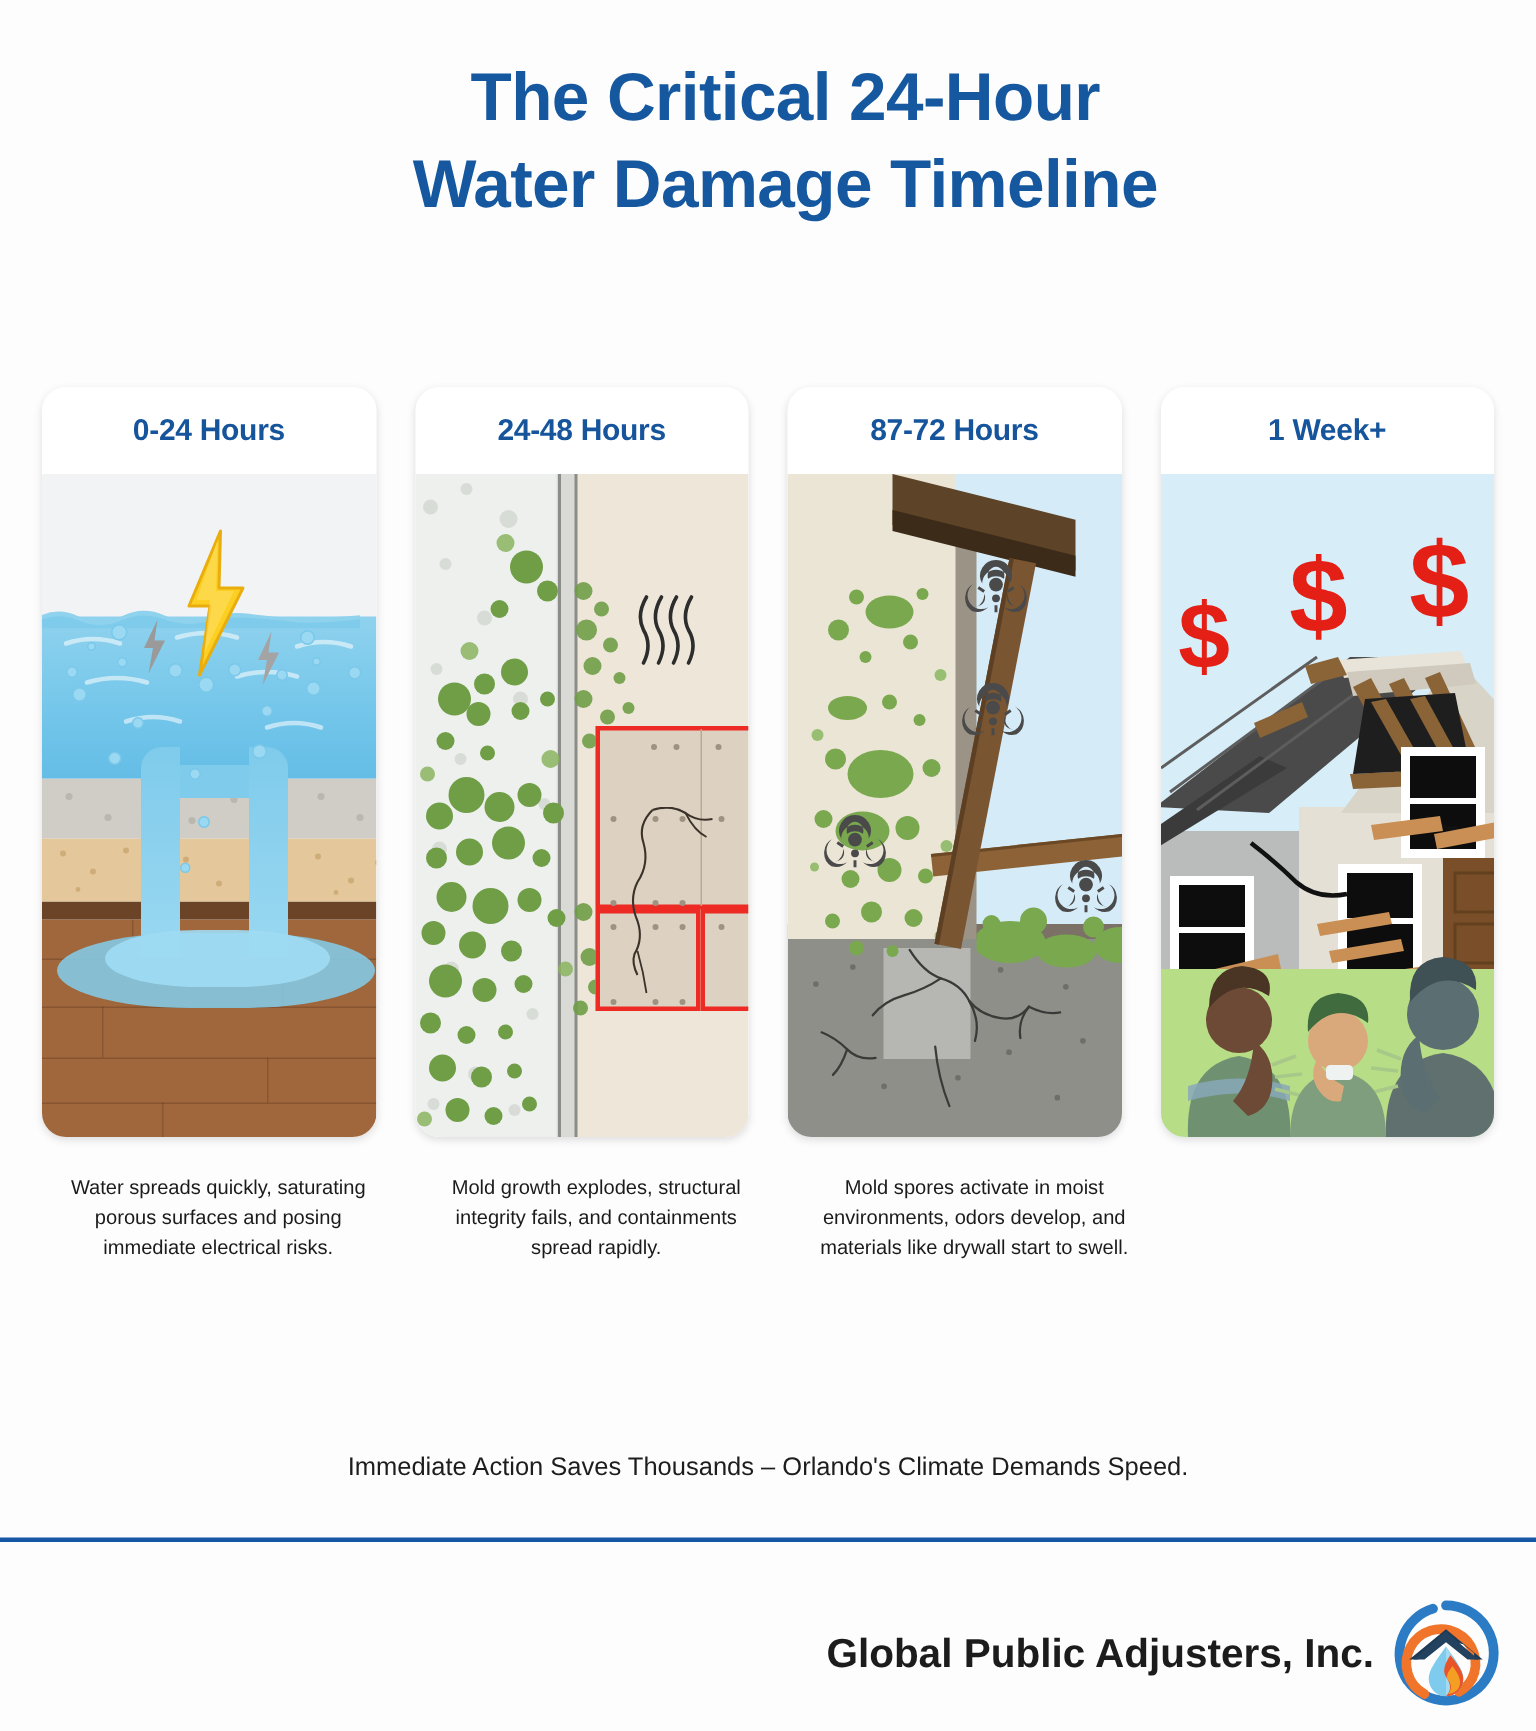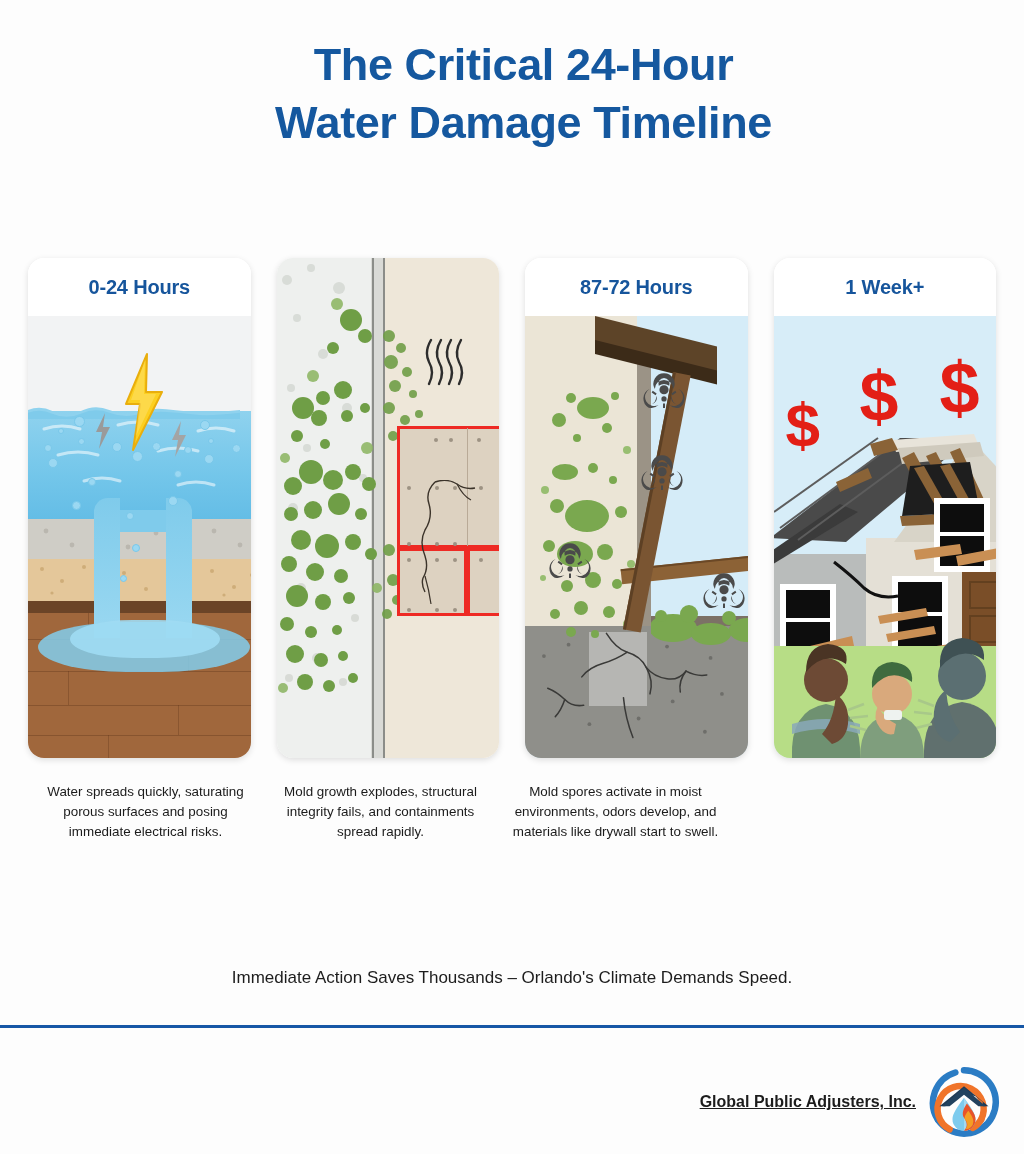--- a/index.html
+++ b/index.html
@@ -43,21 +43,21 @@
   }
   .card-head span {
     font-size: 20px; font-weight: bold; color: #16559c;
     letter-spacing: -0.2px;
   }
   .card-art { position: relative; flex: 1 1 auto; overflow: hidden; }
 
   
   .captions {
     position: absolute; top: 782px; left: 28px;
-    width: 968px; display: flex; gap: 0;
+    width: 968px; display: flex; gap: 17px;
   }
   .caption {
     width: 235px;
     font-size: 13.4px; line-height: 20px; color: #1b1b1b;
     text-align: center; padding: 0 4px;
   }
 
   
   .tagline {
     position: absolute; top: 968px; left: 0; width: 1024px;
@@ -71,21 +71,21 @@
   }
 
   
   .footer {
     position: absolute; top: 1052px; left: 0; width: 1024px;
     height: 100px;
     display: flex; align-items: center; justify-content: flex-end;
     padding-right: 24px; gap: 12px;
   }
   .brand { text-align: right; }
-  .brand-name { font-size: 16px; font-weight: bold; color: #1c1c1c; line-height: 26px; text-decoration: underline; }
+  .brand-name { font-size: 27px; font-weight: bold; color: #1c1c1c; line-height: 26px; }
   .brand-url  { font-size: 15px; color: #6d6d6d; line-height: 22px; }
   .logo { width: 72px; height: 72px; flex: 0 0 72px; }
 
   
   .c1-bg { position: absolute; inset: 0; background: #f2f3f4; }
   .c1-wood {
     position: absolute; left: 0; right: 0; bottom: 0; height: 145px;
     background: #a0673c;
   }
   .c1-plank { position: absolute; left: 0; right: 0; height: 1px; background: rgba(90,48,22,.35); }
@@ -285,20 +285,23 @@
         <svg class="bolt-sm" style="left:66px;top:96px" viewBox="0 0 18 38">
           <path d="M11,1 L2,20 L8,20 L5,37 L16,15 L9,15 Z" fill="#9a9a9a"></path>
         </svg>
         <svg class="bolt-sm" style="left:142px;top:104px" viewBox="0 0 18 38">
           <path d="M11,1 L2,20 L8,20 L5,37 L16,15 L9,15 Z" fill="#a4a4a4"></path>
         </svg>
       </div>
     </div>
 
     <div class="card">
+      <div class="card-head">
+        <span>24-48 Hours</span>
+      </div>
       <div class="card-art">
         <div class="c2-left"></div>
         <div class="c2-right"></div>
         <div class="c2-stud"></div>
         <div class="c2-studline1"></div>
         <div class="c2-studline2"></div>
 
         <svg style="position:absolute;left:0;top:0;width:94px;height:100%">
           <g fill="#cfd3cd" opacity=".7">
             <circle cx="10" cy="22" r="5"></circle>

